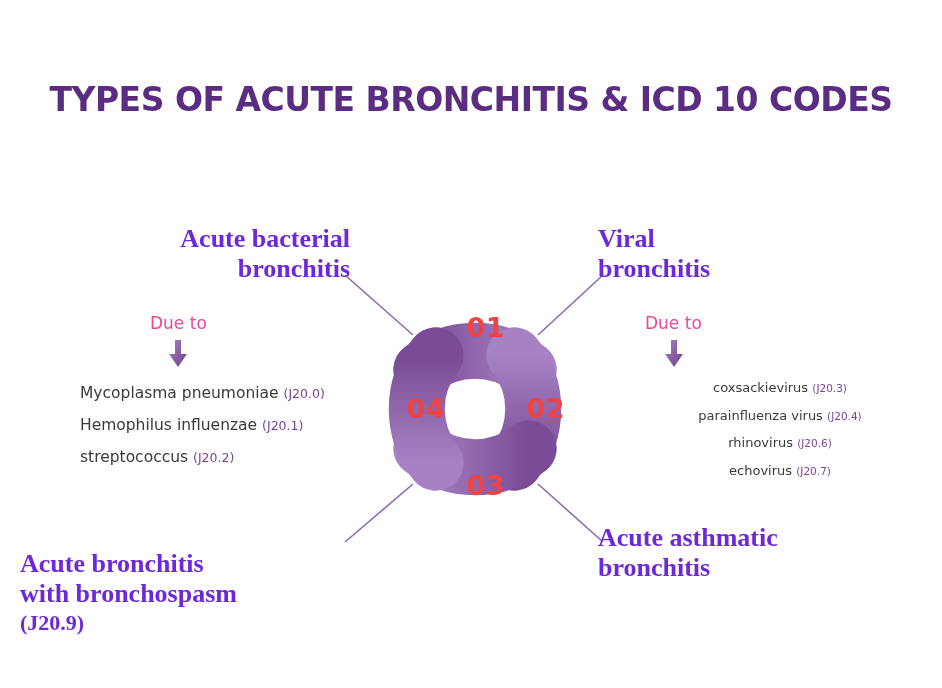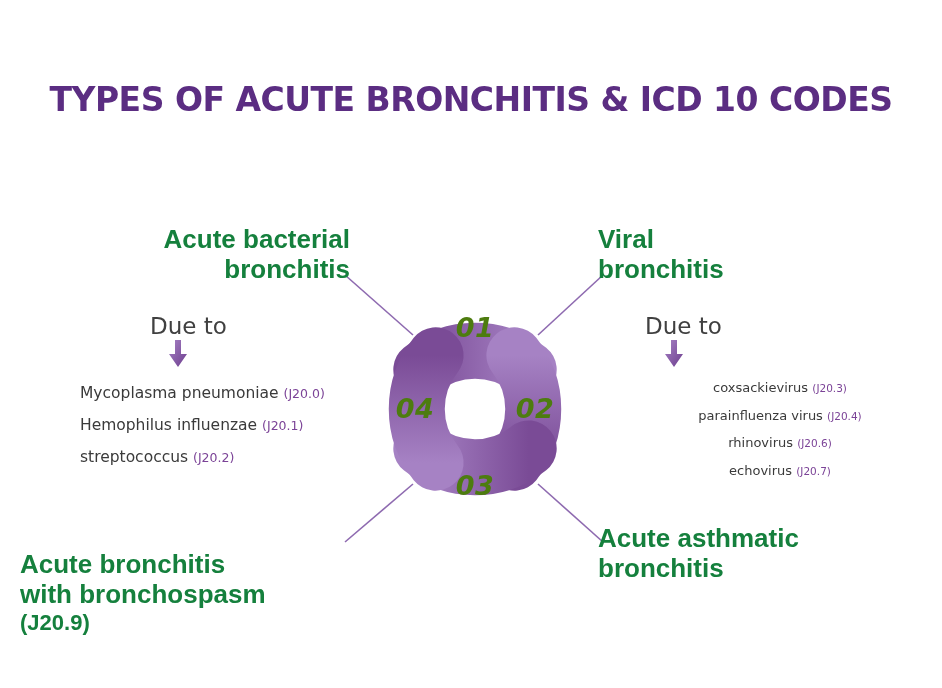--- a/index.html
+++ b/index.html
@@ -47,42 +47,41 @@
   
   .donut {
     position: absolute;
     left: 360px;
     top: 262px;
     width: 230px;
     height: 230px;
   }
   .donut-num {
     position: absolute;
-    color: #4d7c0f;
+    color: #ef4444;
     font-weight: bold;
     font-size: 27px;
     letter-spacing: 0.5px;
     font-family: "DejaVu Sans", "Liberation Sans", sans-serif;
-    text-align: center;
+    text-align: right;
     width: 60px;
-    font-style: italic;
   }
   .num-01 { left: 85px;  top: 18px; }
   .num-02 { left: 145px; top: 99px; }
   .num-03 { left: 85px;  top: 176px; }
   .num-04 { left: 25px;  top: 99px; }
 
   
   .heading {
     position: absolute;
-    color: #15803d;
+    color: #6d28d9;
     font-weight: bold;
     font-size: 26px;
     line-height: 1.17;
-    font-family: Liberation Sans, sans-serif;
+    font-family: Liberation Serif, serif;
   }
   .heading .code {
     font-size: 22px;
     font-weight: bold;
   }
 
   #head-bacterial {
     left: 40px;
     top: 192px;
     width: 310px;
@@ -103,22 +102,22 @@
   #head-asthmatic {
     left: 598px;
     top: 491px;
     width: 330px;
     text-align: left;
   }
 
   
   .dueto-label {
     position: absolute;
-    color: #404040;
-    font-size: 23px;
+    color: #ec4899;
+    font-size: 17px;
     font-family: "DejaVu Sans", "Liberation Sans", sans-serif;
     white-space: nowrap;
   }
   #dueto-left  { left: 150px; top: 281px; }
   #dueto-right { left: 645px; top: 281px; }
 
   .arrow-down {
     position: absolute;
     width: 20px;
     height: 28px;

